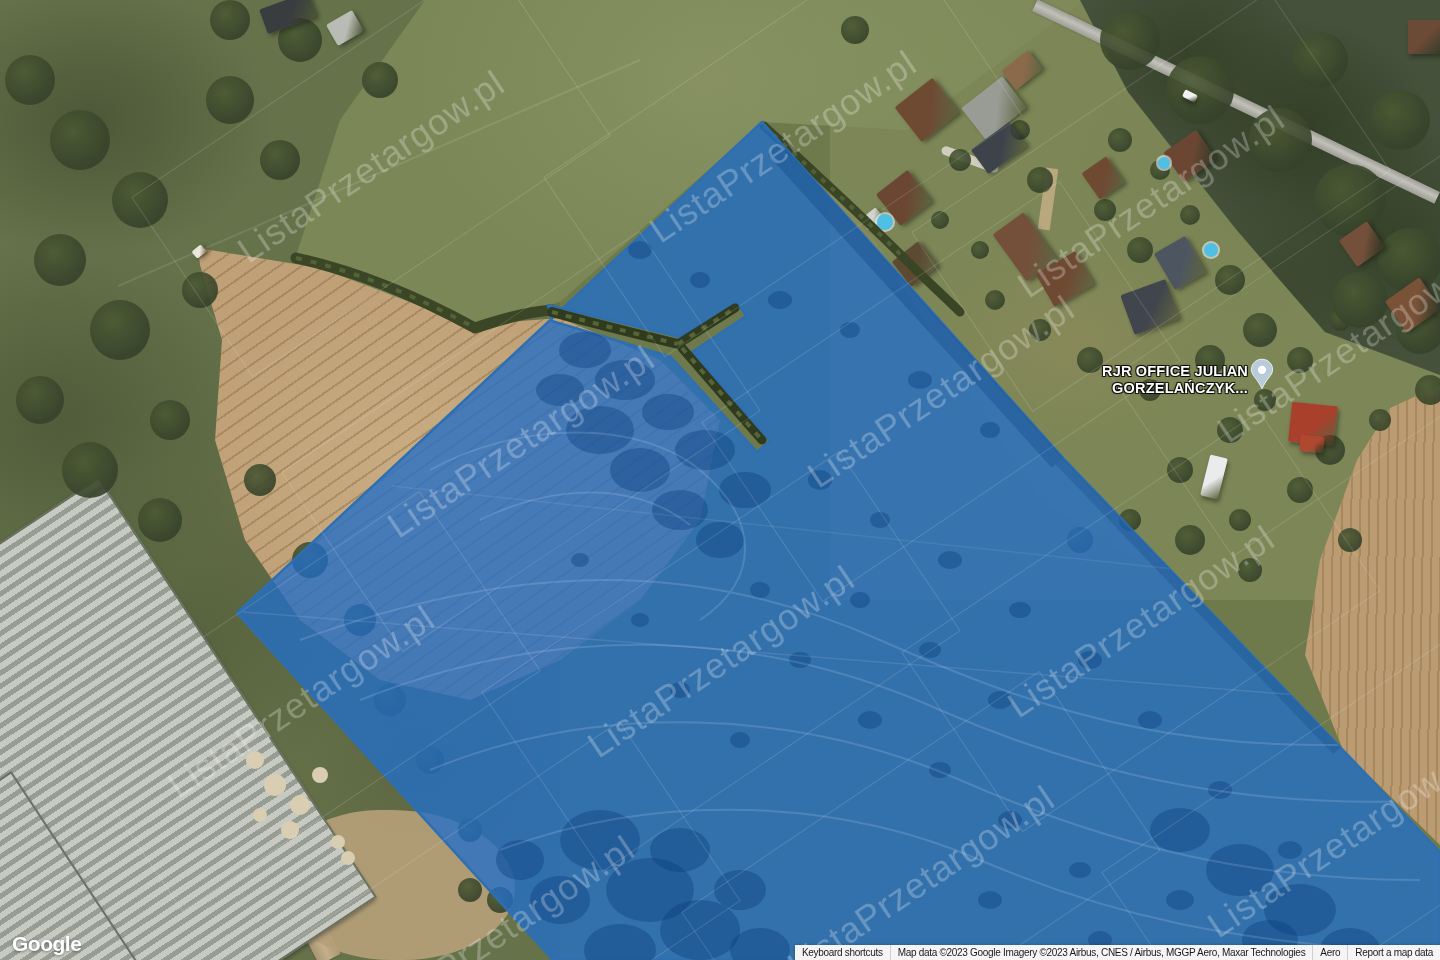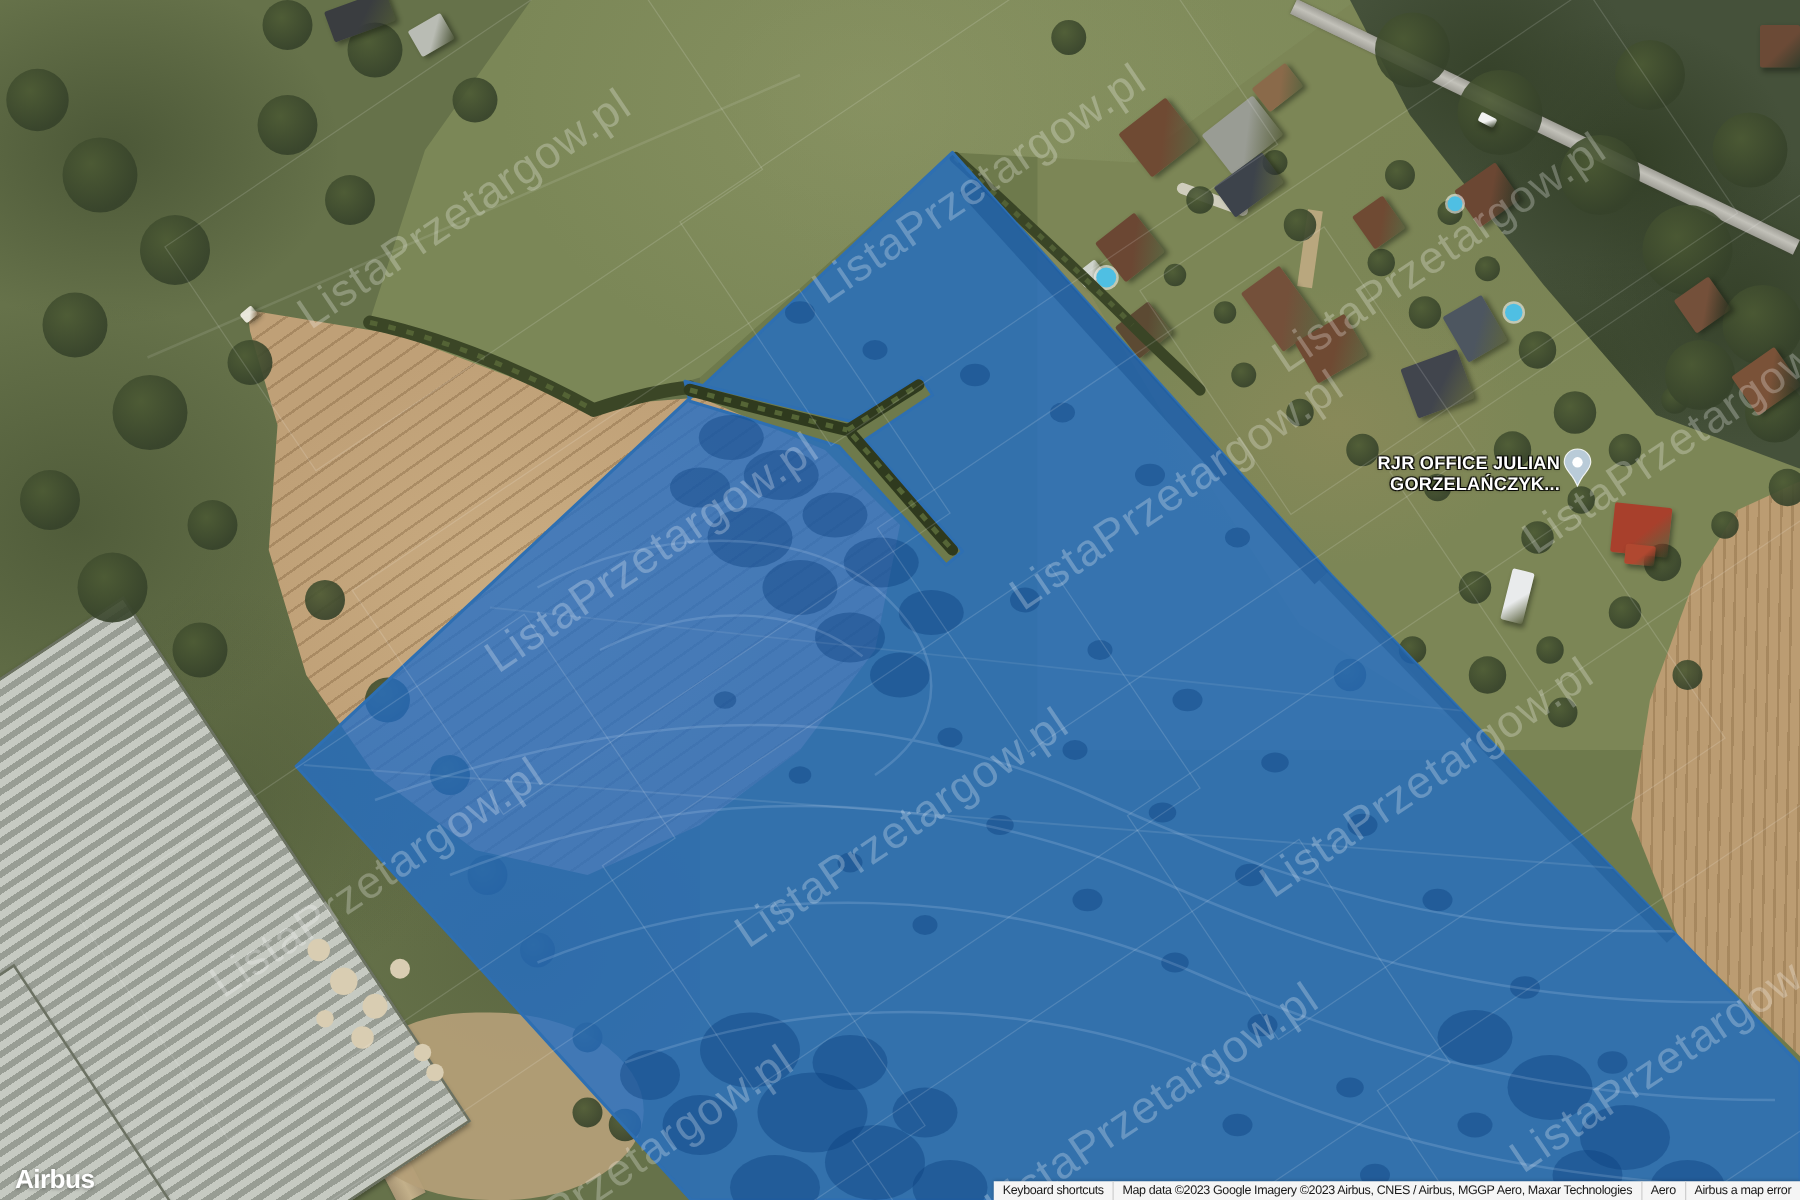--- a/index.html
+++ b/index.html
@@ -387,22 +387,22 @@
   <div class="poi-label">
     <div>RJR OFFICE JULIAN</div>
     <div>GORZELAŃCZYK...</div>
   </div>
   <svg class="poi-pin" viewBox="0 0 26 34">
     <path d="M13,1 C6.4,1 1.5,6 1.5,12.2 C1.5,17 5,20 8.2,24.5 C10.5,27.7 12,31 13,33
              C14,31 15.5,27.7 17.8,24.5 C21,20 24.5,17 24.5,12.2 C24.5,6 19.6,1 13,1 Z" fill="#b9cbd8" stroke="rgba(255,255,255,.85)" stroke-width="1"></path>
     <circle cx="13" cy="12.5" r="4.5" fill="#ffffff"></circle>
   </svg>
 
-  <div class="google-logo">Airbus</div>
+  <div class="google-logo">Google</div>
 
   <div class="attribution">
     <div class="cell clickable">Keyboard shortcuts</div>
     <div class="cell">Map data ©2023 Google  Imagery ©2023 Airbus, CNES / Airbus, MGGP Aero, Maxar Technologies</div>
     <div class="cell clickable">Aero</div>
-    <div class="cell clickable">Airbus a map error</div>
+    <div class="cell clickable">Report a map data</div>
   </div>
 
 </div>
 
 </body></html>

